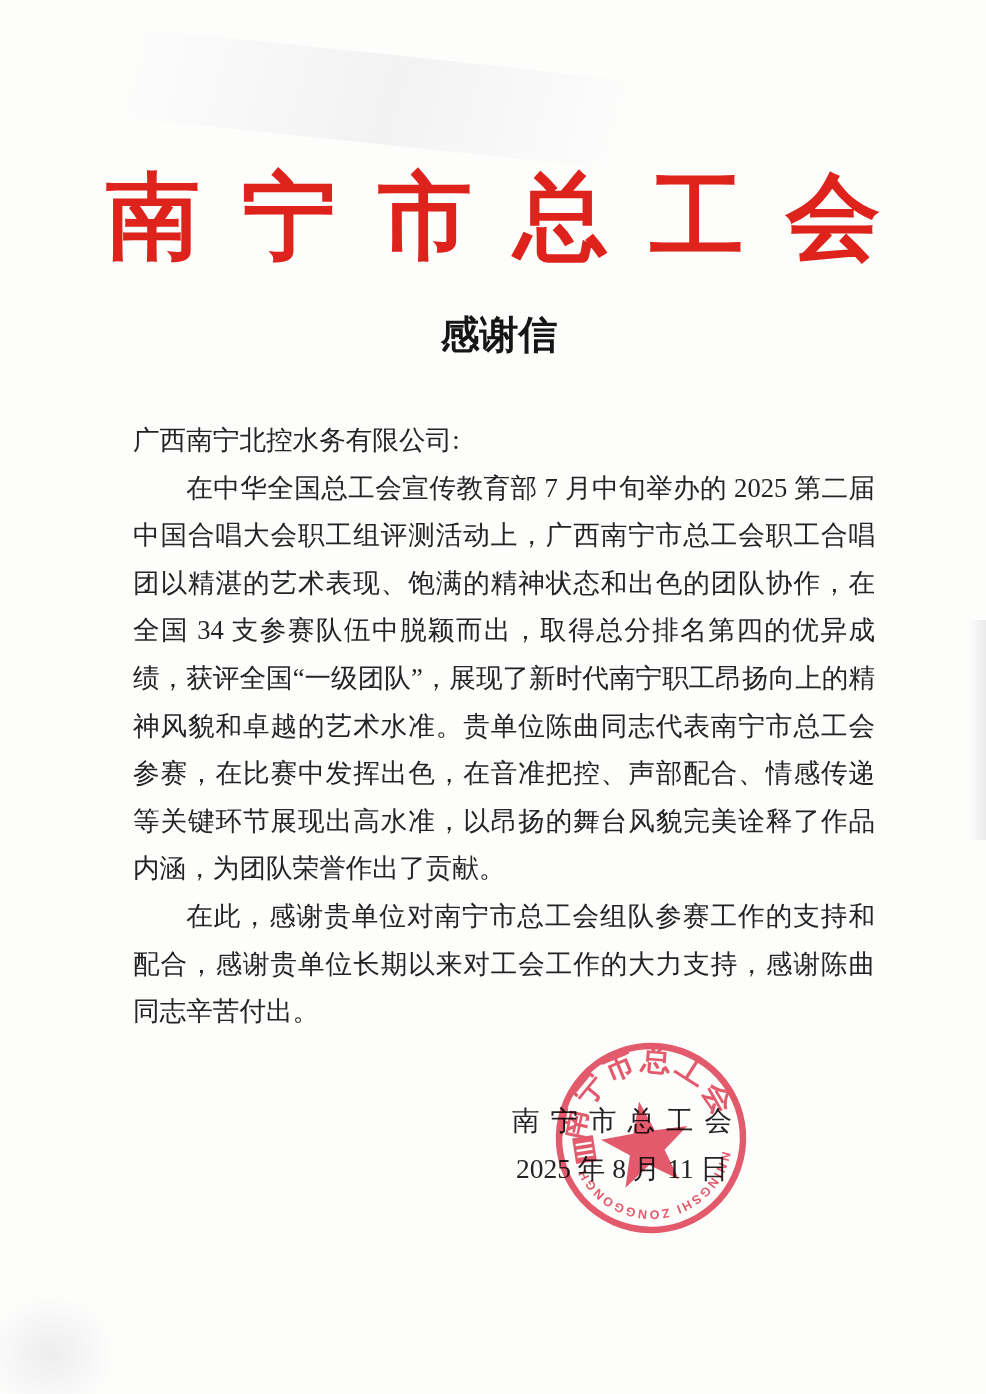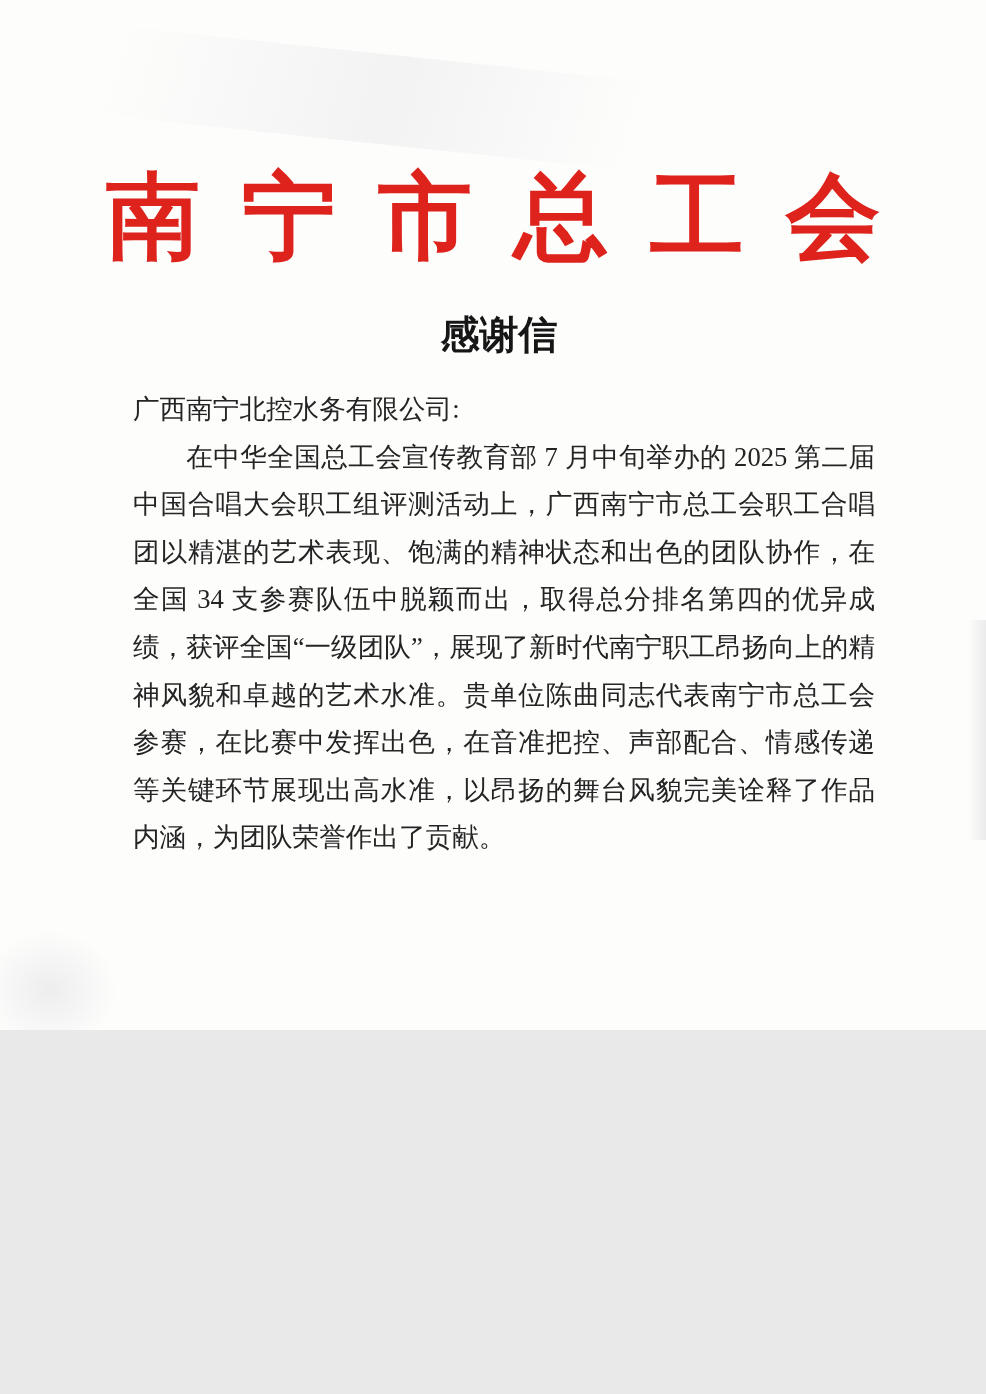--- a/index.html
+++ b/index.html
@@ -2,21 +2,21 @@
 <html><head>
 <meta charset="utf-8">
 <style>
   * { margin: 0; padding: 0; box-sizing: border-box; }
   html, body { background: #e9e9e9; }
   body { font-family: "Liberation Serif", "DejaVu Serif", serif; }
 
   .page {
     position: relative;
     width: 986px;
-    height: 1030px;
+    height: 1394px;
     margin: 0 auto;
     background: #fdfdfc;
     overflow: hidden;
   }
 
   
   .scan-streak {
     position: absolute;
     left: 40px; top: 55px;
     width: 700px; height: 90px;
@@ -57,21 +57,21 @@
     top: 308px;
     left: 12px; right: 0;
     text-align: center;
     font-size: 39px;
     font-weight: bold;
     color: #161616;
   }
 
   .body-text {
     position: absolute;
-    top: 386px;
+    top: 417px;
     left: 133px;
     width: 742px;
     font-size: 26.6px;
     line-height: 47.6px;
     color: #242424;
     text-align: justify;
   }
   .body-text p { text-indent: 2em; }
   .body-text .recipient { text-indent: 0; }
   .seg-bold { font-weight: normal; }
@@ -121,20 +121,21 @@
   <div class="scan-corner"></div>
   <div class="scan-edge-right"></div>
 
   <div class="letterhead" style="color:#de231d;">南宁市总工会</div>
 
   <div class="doc-title">感谢信</div>
 
   <div class="body-text">
     <p class="recipient">广西南宁北控水务有限公司:</p>
     <p><span>在中华全国总工会宣传教育部 7 月中旬举办的 2025 第二届中国合唱大会职工组评测活动上，广西南宁市总工会职工合唱团以精湛的艺术表现、饱满的精神状态和出色的团队协作，在全国 34 支参赛队伍中脱颖而出，取得总分排名第四的优异成绩，获评全国“一级团队”，展现了新时代南宁职工昂扬向上的精神风貌和卓越的艺术水准。贵单位</span><span class="seg-bold">陈曲</span><span>同志代表南宁市总工会参赛，在比赛中发挥出色，在音准把控、声部配合、情感传递等关键环节展现出高水准，以昂扬的舞台风貌完美诠释了作品内涵，为团队荣誉作出了贡献。</span></p>
+    <p><span>在此，感谢贵单位对南宁市总工会组队参赛工作的支持和配合，感谢贵单位长期以来对工会工作的大力支持，感谢</span><span class="seg-bold">陈曲</span><span>同志辛苦付出。</span></p>
   </div>
 
   <div class="signature">南宁市总工会</div>
 
   <div class="sign-date">2025 年 8 月 11 日</div>
 
   <div class="stamp">
     <svg viewBox="-102 -102 204 204" xmlns="http://www.w3.org/2000/svg">
       <defs>
         <path id="arcTop" d="M -67.4 -12.1 A 68.5 68.5 0 0 1 67.4 -12.1" fill="none"></path>

